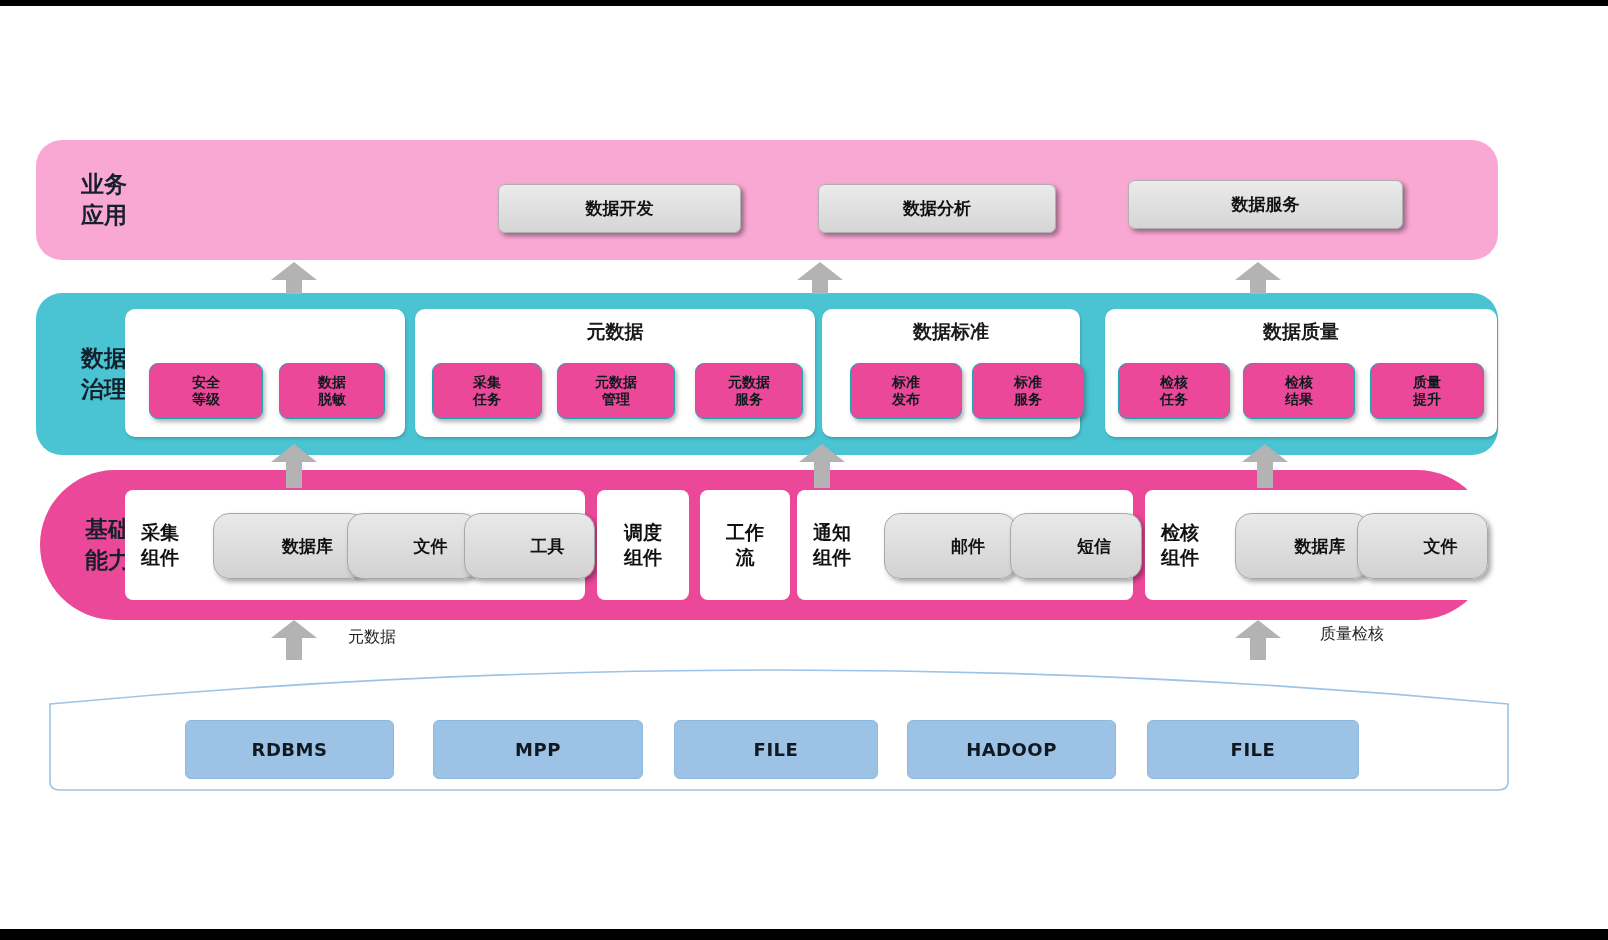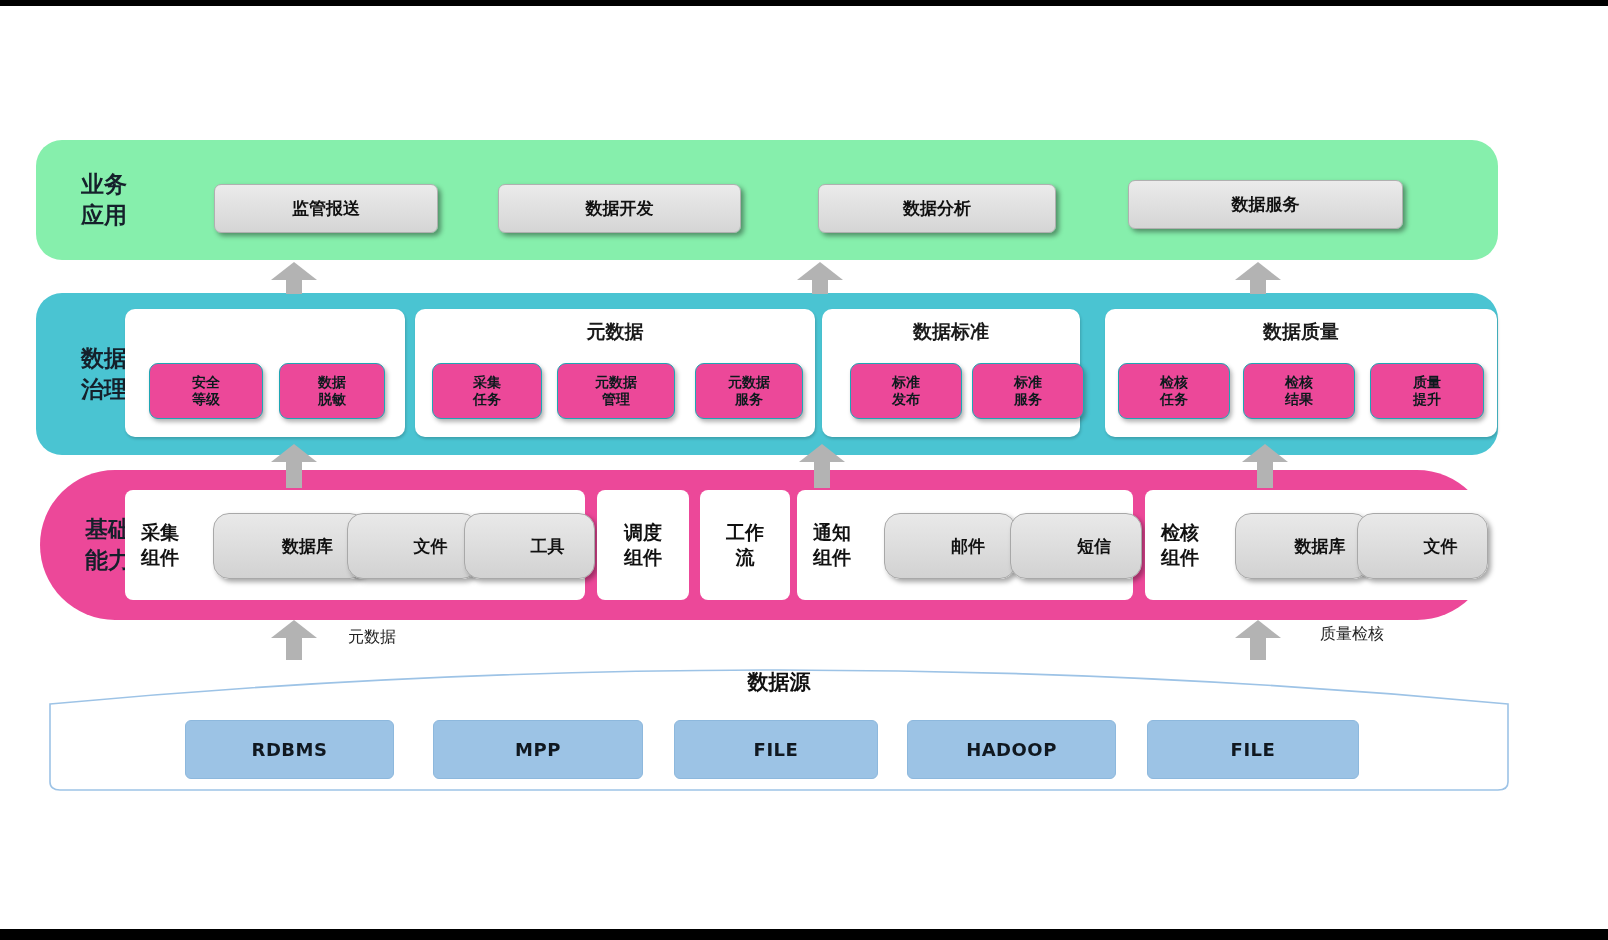--- a/index.html
+++ b/index.html
@@ -5,21 +5,21 @@
   html,body{margin:0;padding:0;background:#ffffff;}
   .canvas{
     position:relative; width:1608px; height:940px; background:#ffffff;
     font-family:"DejaVu Sans","Liberation Sans",sans-serif; overflow:hidden;
   }
   .bar{position:absolute; left:0; width:100%; background:#000;}
   .bar.top{top:0; height:6px;}
   .bar.bottom{top:929px; height:11px;}
 
   .layer{position:absolute;}
-  .business{left:36px; top:140px; width:1462px; height:120px; background:#86efac; border-radius:26px;}
+  .business{left:36px; top:140px; width:1462px; height:120px; background:#f9a8d4; border-radius:26px;}
   .governance{left:36px; top:293px; width:1462px; height:162px; background:#4ac4d2; border-radius:26px;}
   .foundation{left:40px; top:470px; width:1452px; height:150px; background:#ec4899; border-radius:75px;}
 
   .layer-label{
     position:absolute; left:26px; width:84px; top:50%; transform:translateY(-50%);
     text-align:center; font-size:23px; font-weight:bold; color:#15202b;
     white-space:pre-line; line-height:1.35;
   }
 
   
@@ -98,21 +98,20 @@
 </head>
 <body>
 
 <div class="canvas">
   <div class="bar top"></div>
   <div class="bar bottom"></div>
 
   <div class="layer business">
     <div class="layer-label">业务
 应用</div>
-    <div class="btn-biz bb0">监管报送</div>
     <div class="btn-biz bb1">数据开发</div>
     <div class="btn-biz bb2">数据分析</div>
     <div class="btn-biz bb3">数据服务</div>
   </div>
 
   <div class="arrow a1-0">
       <div class="head"></div>
       <div class="stem"></div>
     </div>
   <div class="arrow a1-1">
@@ -221,19 +220,18 @@
   <div class="arrow t3 a3-1">
       <div class="head"></div>
       <div class="stem"></div>
     </div>
   <div class="flow-label fl-left">元数据</div>
   <div class="flow-label fl-right">质量检核</div>
 
   <svg class="ds-svg" viewBox="0 0 1462 130" preserveAspectRatio="none">
     <path d="M2,42 Q731,-26 1460,42 L1460,120 Q1460,128 1450,128 L12,128 Q2,128 2,120 Z" fill="#ffffff" stroke="#9dc3e6" stroke-width="1.6"></path>
   </svg>
-  <div class="ds-title">数据源</div>
   <div class="btn-ds ds0">RDBMS</div>
   <div class="btn-ds ds1">MPP</div>
   <div class="btn-ds ds2">FILE</div>
   <div class="btn-ds ds3">HADOOP</div>
   <div class="btn-ds ds4">FILE</div>
 </div>
 
 </body></html>

